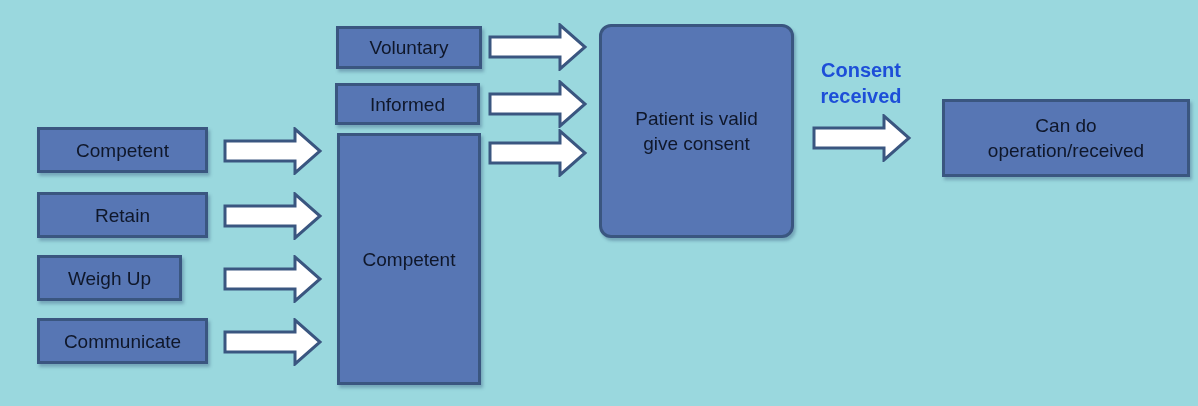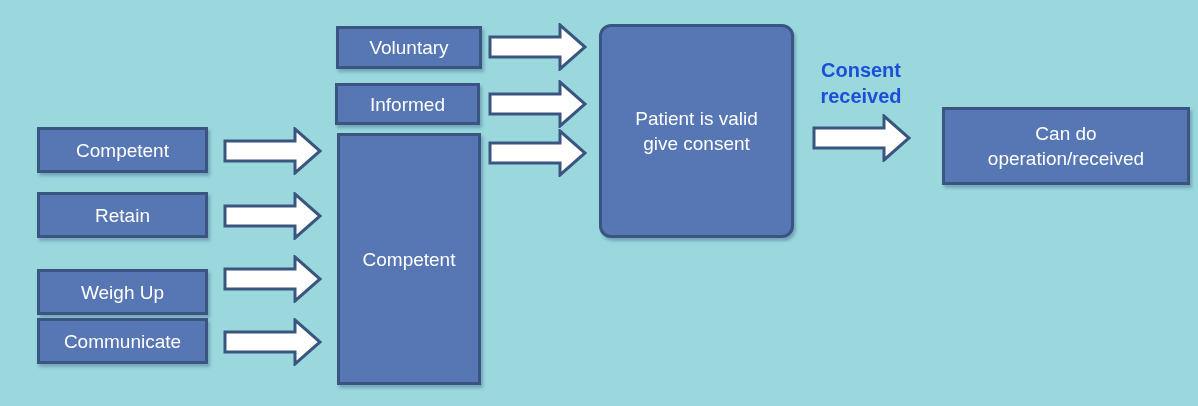--- a/index.html
+++ b/index.html
@@ -9,42 +9,42 @@
     height: 406px;
     background: #9ad8de;
     font-family: "Liberation Sans", sans-serif;
     overflow: hidden;
   }
   .box {
     position: absolute;
     box-sizing: border-box;
     background: #5776b4;
     border: 3px solid #3a5680;
-    color: #ffffff;
+    color: #0f172a;
     display: flex;
     flex-direction: column;
     align-items: center;
     justify-content: center;
     text-align: center;
     font-size: 19px;
     line-height: 25px;
     box-shadow: 2px 3px 3px rgba(45, 75, 115, 0.35);
   }
   
   #b-understand  { left: 37px;  top: 127px; width: 171px; height: 46px; }
   #b-retain      { left: 37px;  top: 192px; width: 171px; height: 46px; }
-  #b-weighup     { left: 37px;  top: 269px; width: 171px; height: 46px; }
+  #b-weighup     { left: 37px;  top: 255px; width: 145px; height: 46px; }
   #b-communicate { left: 37px;  top: 318px; width: 171px; height: 46px; }
   
   #b-voluntary   { left: 336px; top: 26px;  width: 146px; height: 43px; }
   #b-informed    { left: 335px; top: 83px;  width: 145px; height: 42px; }
   #b-competent   { left: 337px; top: 133px; width: 144px; height: 252px; text-align: center; }
   
   #b-patient     { left: 599px; top: 24px;  width: 195px; height: 214px; border-radius: 12px; }
-  #b-cando       { left: 942px; top: 99px;  width: 248px; height: 78px; margin-top: 8px; }
+  #b-cando       { left: 942px; top: 99px;  width: 248px; height: 78px; }
 
   .arrow { position: absolute; width: 100px; height: 48px; }
   .arrow polygon { fill: #ffffff; stroke: #3a5680; stroke-width: 3; stroke-linejoin: miter; }
   #a-understand { left: 223px; top: 127px; }
   #a-retain     { left: 223px; top: 192px; }
   #a-weighup    { left: 223px; top: 255px; }
   #a-communicate{ left: 223px; top: 318px; }
   #a-voluntary  { left: 488px; top: 23px; }
   #a-informed   { left: 488px; top: 80px; }
   #a-competent  { left: 488px; top: 129px; }

